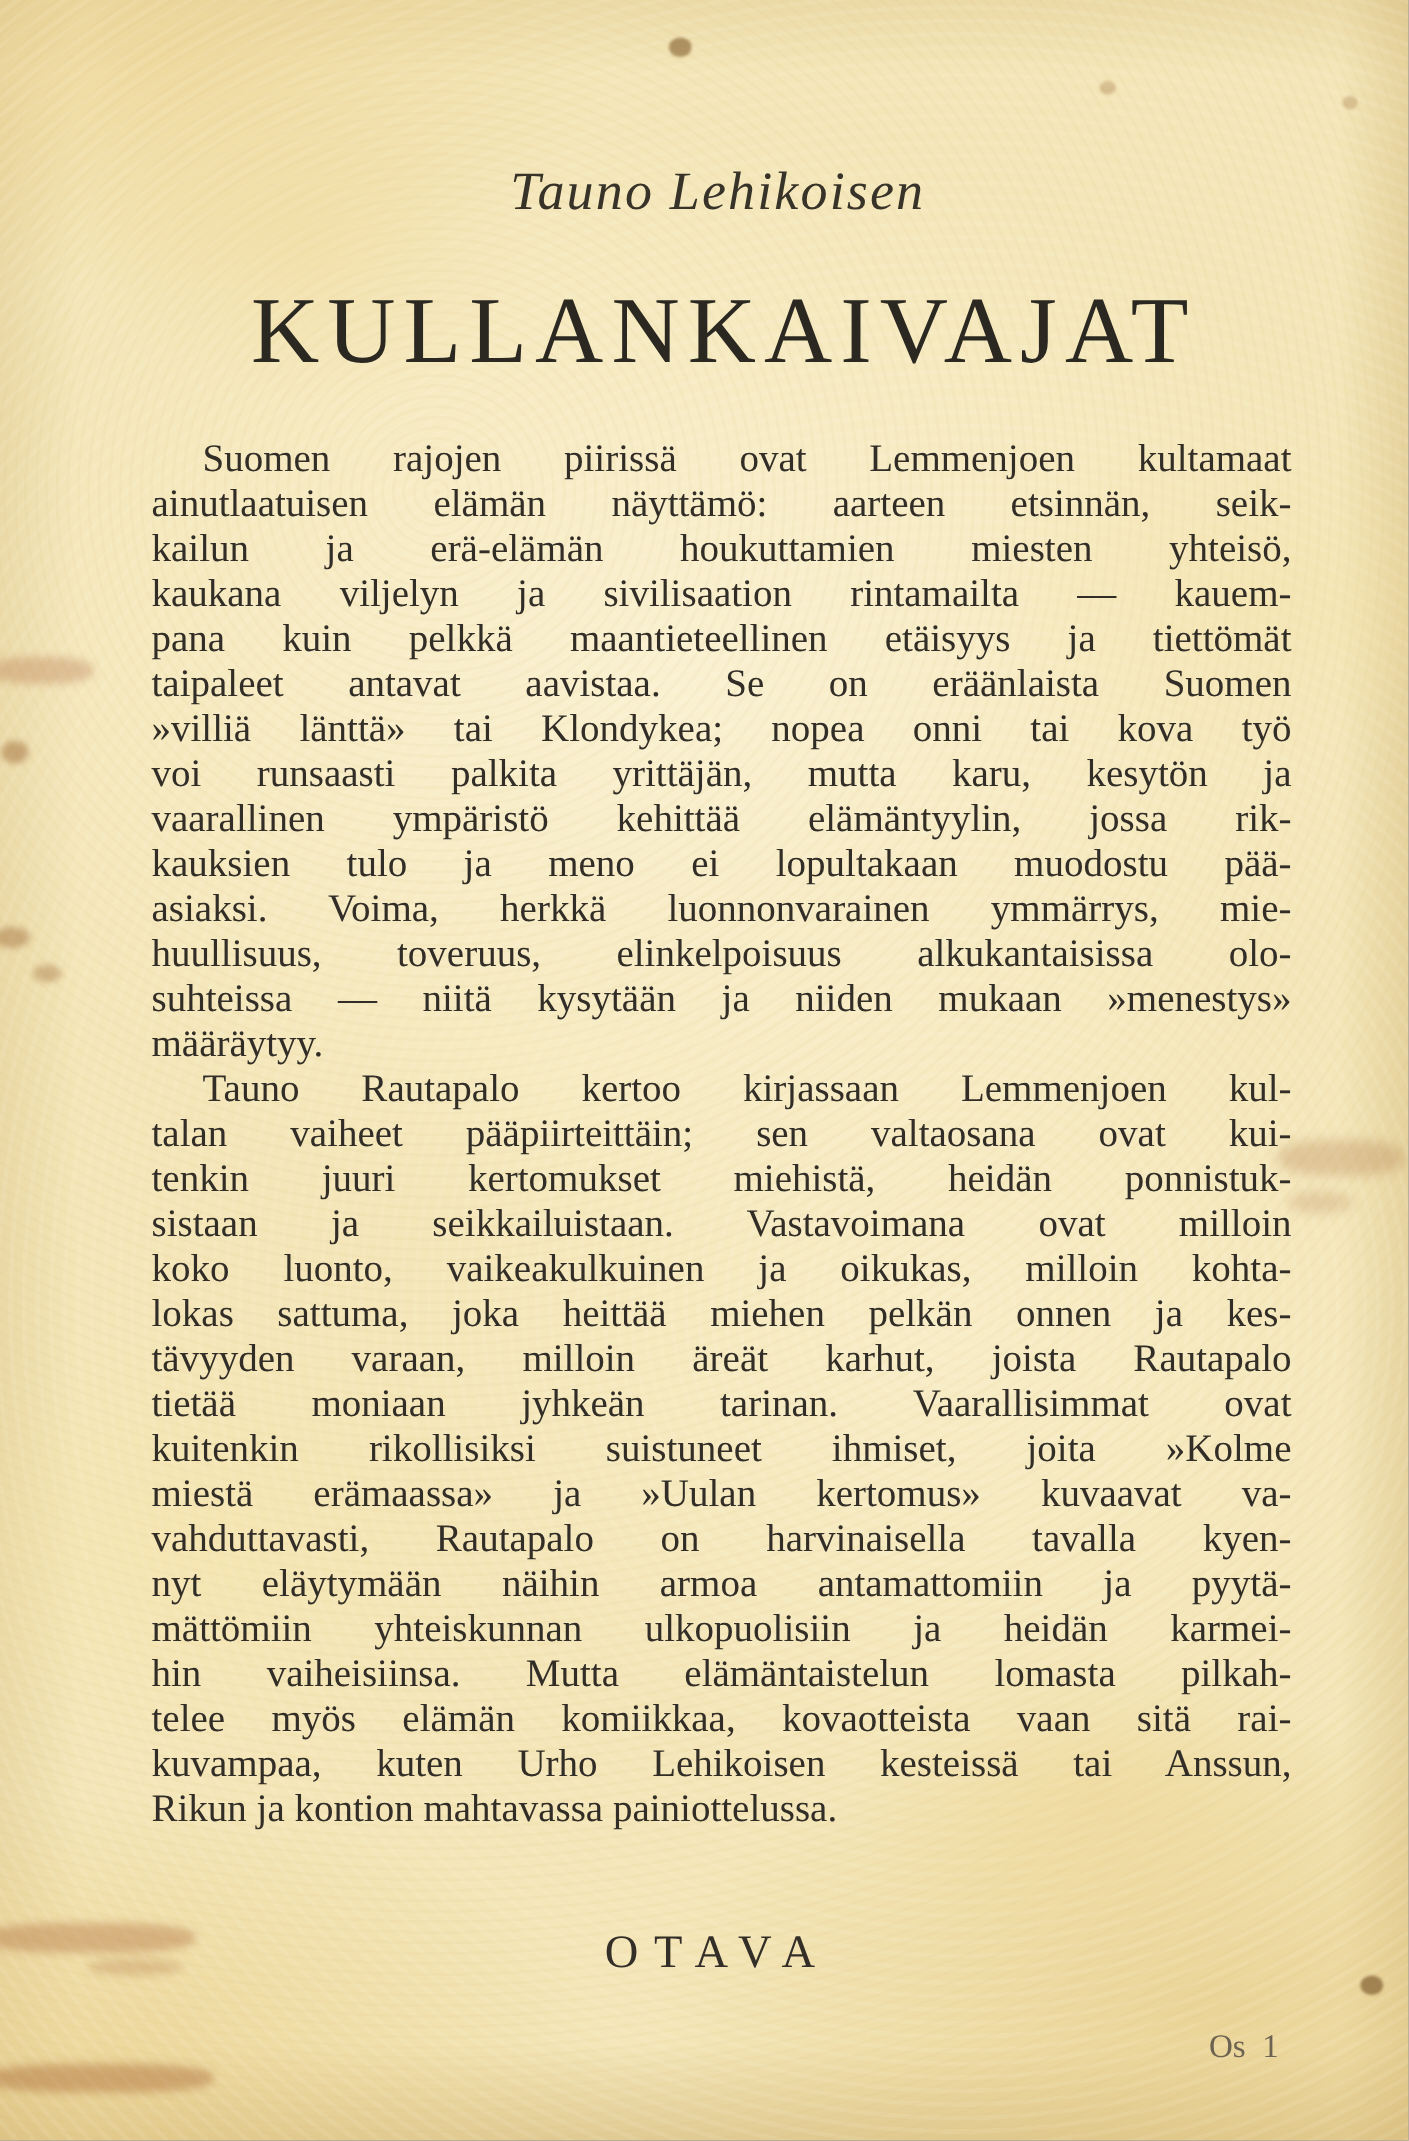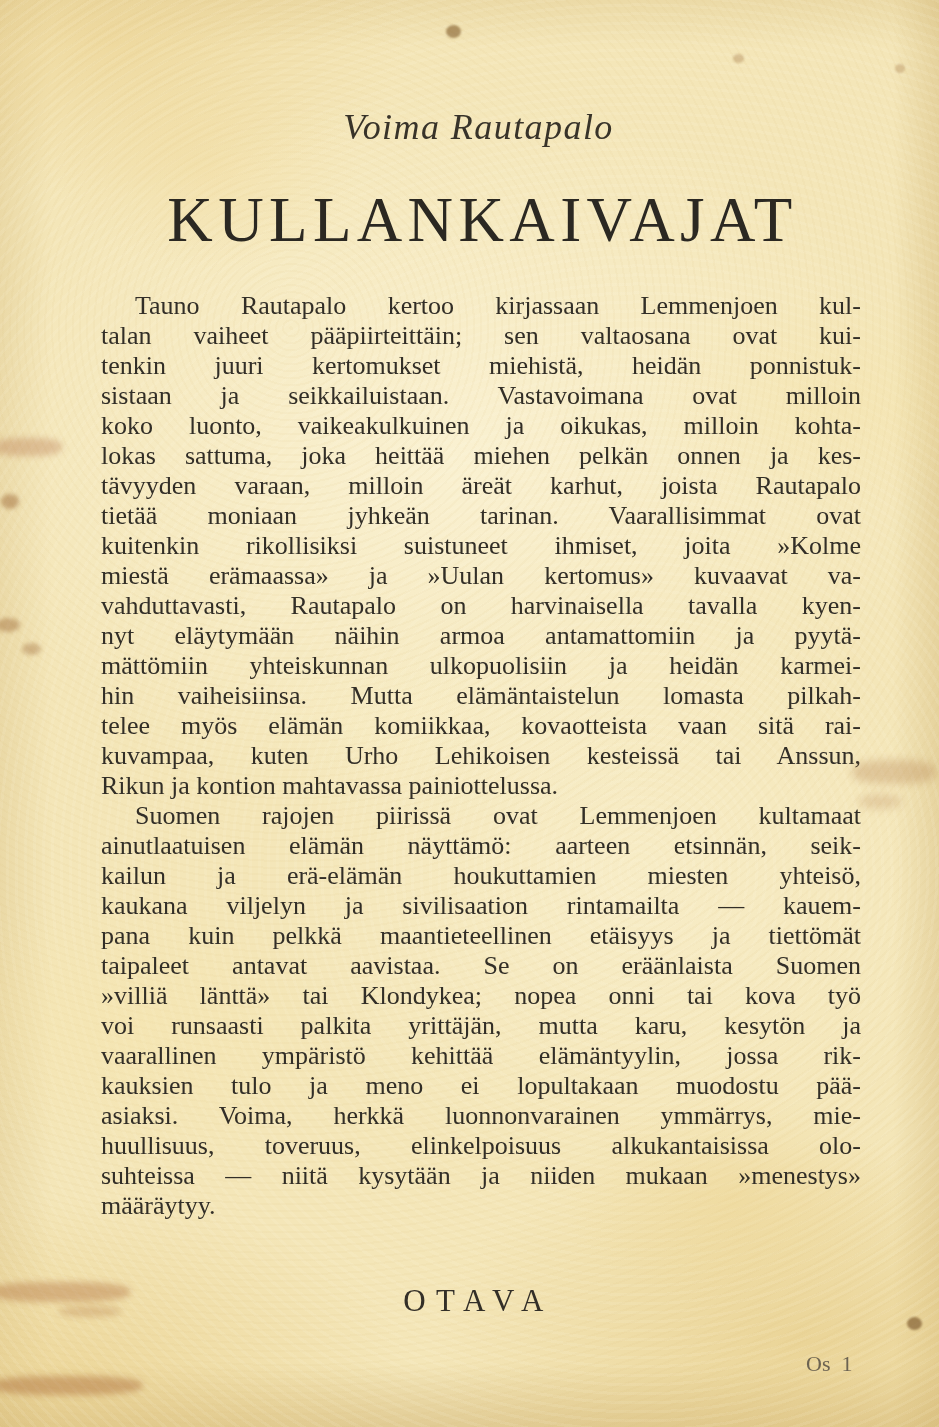--- a/index.html
+++ b/index.html
@@ -106,59 +106,59 @@
   .s10 { left: -8px;  top: 1376px; width: 150px; height: 19px; background: rgba(160,90,40,0.38); filter: blur(3px); border-radius: 40%; }
   .s11 { left: 907px; top: 1317px; width: 15px; height: 13px; background: rgba(108,70,30,0.58); filter: blur(1px); }
   .s12 { left: 733px; top: 54px;  width: 11px; height: 9px;  background: rgba(150,100,50,0.30); filter: blur(1px); }
   .s13 { left: 895px; top: 64px;  width: 10px; height: 9px;  background: rgba(150,100,50,0.28); filter: blur(1px); }
 </style>
 </head>
 <body>
 
 <div class="page">
 
-  <div class="centered author">Voima Rautapalo</div>
+  <div class="centered author">Tauno Lehikoisen</div>
 
   <div class="centered title">KULLANKAIVAJAT</div>
 
   <div class="blurb">
+    <div class="para">
+        <div class="line">Suomen rajojen piirissä ovat Lemmenjoen kultamaat</div>
+        <div class="line">ainutlaatuisen elämän näyttämö: aarteen etsinnän, seik-</div>
+        <div class="line">kailun ja erä-elämän houkuttamien miesten yhteisö,</div>
+        <div class="line">kaukana viljelyn ja sivilisaation rintamailta — kauem-</div>
+        <div class="line">pana kuin pelkkä maantieteellinen etäisyys ja tiettömät</div>
+        <div class="line">taipaleet antavat aavistaa. Se on eräänlaista Suomen</div>
+        <div class="line">»villiä länttä» tai Klondykea; nopea onni tai kova työ</div>
+        <div class="line">voi runsaasti palkita yrittäjän, mutta karu, kesytön ja</div>
+        <div class="line">vaarallinen ympäristö kehittää elämäntyylin, jossa rik-</div>
+        <div class="line">kauksien tulo ja meno ei lopultakaan muodostu pää-</div>
+        <div class="line">asiaksi. Voima, herkkä luonnonvarainen ymmärrys, mie-</div>
+        <div class="line">huullisuus, toveruus, elinkelpoisuus alkukantaisissa olo-</div>
+        <div class="line">suhteissa — niitä kysytään ja niiden mukaan »menestys»</div>
+        <div class="line">määräytyy.</div>
+      </div>
     <div class="para">
         <div class="line">Tauno Rautapalo kertoo kirjassaan Lemmenjoen kul-</div>
         <div class="line">talan vaiheet pääpiirteittäin; sen valtaosana ovat kui-</div>
         <div class="line">tenkin juuri kertomukset miehistä, heidän ponnistuk-</div>
         <div class="line">sistaan ja seikkailuistaan. Vastavoimana ovat milloin</div>
         <div class="line">koko luonto, vaikeakulkuinen ja oikukas, milloin kohta-</div>
         <div class="line">lokas sattuma, joka heittää miehen pelkän onnen ja kes-</div>
         <div class="line">tävyyden varaan, milloin äreät karhut, joista Rautapalo</div>
         <div class="line">tietää moniaan jyhkeän tarinan. Vaarallisimmat ovat</div>
         <div class="line">kuitenkin rikollisiksi suistuneet ihmiset, joita »Kolme</div>
         <div class="line">miestä erämaassa» ja »Uulan kertomus» kuvaavat va-</div>
         <div class="line">vahduttavasti, Rautapalo on harvinaisella tavalla kyen-</div>
         <div class="line">nyt eläytymään näihin armoa antamattomiin ja pyytä-</div>
         <div class="line">mättömiin yhteiskunnan ulkopuolisiin ja heidän karmei-</div>
         <div class="line">hin vaiheisiinsa. Mutta elämäntaistelun lomasta pilkah-</div>
         <div class="line">telee myös elämän komiikkaa, kovaotteista vaan sitä rai-</div>
         <div class="line">kuvampaa, kuten Urho Lehikoisen kesteissä tai Anssun,</div>
         <div class="line">Rikun ja kontion mahtavassa painiottelussa.</div>
-      </div>
-    <div class="para">
-        <div class="line">Suomen rajojen piirissä ovat Lemmenjoen kultamaat</div>
-        <div class="line">ainutlaatuisen elämän näyttämö: aarteen etsinnän, seik-</div>
-        <div class="line">kailun ja erä-elämän houkuttamien miesten yhteisö,</div>
-        <div class="line">kaukana viljelyn ja sivilisaation rintamailta — kauem-</div>
-        <div class="line">pana kuin pelkkä maantieteellinen etäisyys ja tiettömät</div>
-        <div class="line">taipaleet antavat aavistaa. Se on eräänlaista Suomen</div>
-        <div class="line">»villiä länttä» tai Klondykea; nopea onni tai kova työ</div>
-        <div class="line">voi runsaasti palkita yrittäjän, mutta karu, kesytön ja</div>
-        <div class="line">vaarallinen ympäristö kehittää elämäntyylin, jossa rik-</div>
-        <div class="line">kauksien tulo ja meno ei lopultakaan muodostu pää-</div>
-        <div class="line">asiaksi. Voima, herkkä luonnonvarainen ymmärrys, mie-</div>
-        <div class="line">huullisuus, toveruus, elinkelpoisuus alkukantaisissa olo-</div>
-        <div class="line">suhteissa — niitä kysytään ja niiden mukaan »menestys»</div>
-        <div class="line">määräytyy.</div>
       </div>
   </div>
 
   <div class="centered publisher">OTAVA</div>
 
   <div class="corner-mark">Os  1</div>
 
   <div class="stain s1"></div>
   <div class="stain s2"></div>
   <div class="stain s3"></div>

